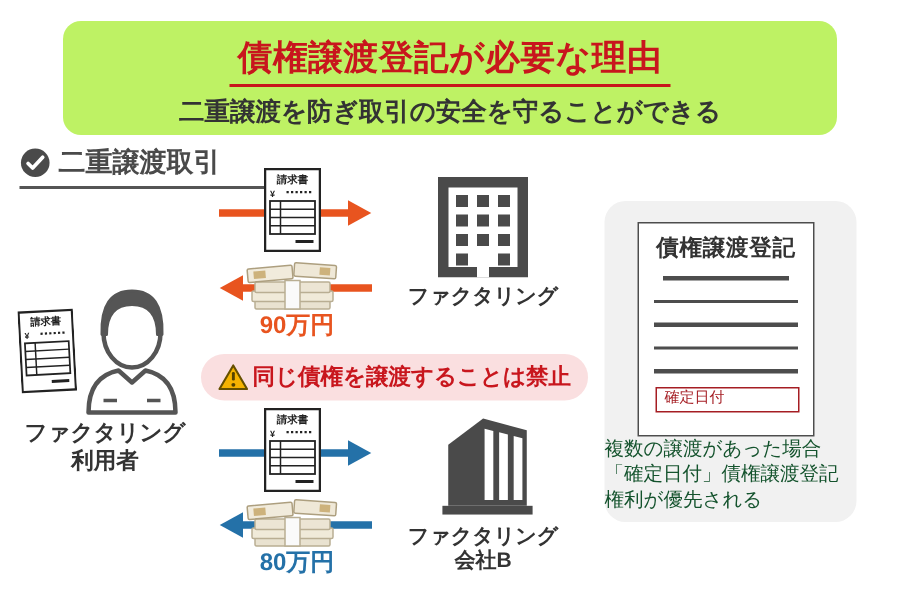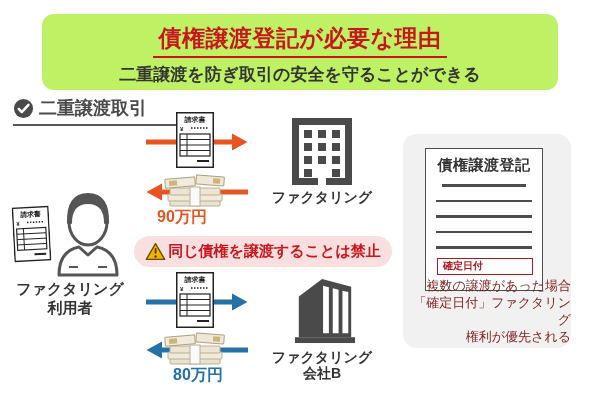--- a/index.html
+++ b/index.html
@@ -25,44 +25,44 @@
   
   .arrow{width:102px;height:18px;z-index:1;}
   #arrow-a-right{left:146px;top:133px;}
   #arrow-a-left{left:146px;top:183px;}
   #arrow-b-right{left:146px;top:293px;}
   #arrow-b-left{left:146px;top:341px;}
   #invoice-a{left:176px;top:112px;width:38px;height:56px;z-index:2;}
   #invoice-b{left:176px;top:272px;width:38px;height:56px;z-index:2;}
   #money-a{left:163px;top:174px;width:64px;height:34px;z-index:2;}
   #money-b{left:163px;top:332px;width:64px;height:34px;z-index:2;}
-  #amount-a{left:140px;top:207px;width:84px;text-align:center;font-size:16px;font-weight:bold;color:#e8541f;}
+  #amount-a{left:156px;top:207px;width:84px;text-align:center;font-size:16px;font-weight:bold;color:#e8541f;}
   #amount-b{left:156px;top:365px;width:84px;text-align:center;font-size:16px;font-weight:bold;color:#2471a8;}
 
   
   #warning{left:134px;top:236px;width:258px;height:31px;background:#fadfe0;border-radius:16px;display:flex;align-items:center;justify-content:center;gap:2px;}
   #warning-text{font-size:15px;font-weight:bold;color:#c8161d;}
 
   
   #company-a-icon{left:292px;top:118px;width:60px;height:67px;}
   #company-a-label{left:262px;top:189px;width:120px;text-align:center;font-size:14px;font-weight:bold;color:#333;line-height:1.15;}
   #company-b-icon{left:293px;top:277px;width:64px;height:70px;}
   #company-b-label{left:262px;top:349px;width:120px;text-align:center;font-size:14px;font-weight:bold;color:#333;line-height:1.15;}
 
   
   #registry-panel{left:403px;top:134px;width:168px;height:214px;background:#f1f1f1;border-radius:14px;}
   #registry-doc{position:absolute;left:22px;top:14px;width:118px;height:143px;background:#fff;border:1.5px solid #4d4d4d;}
   #registry-title{text-align:center;margin-top:7px;font-size:15px;font-weight:bold;color:#333;letter-spacing:.5px;}
   .reg-line{height:2.5px;background:#4d4d4d;margin:0 auto;}
   .reg-line.short{width:84px;margin-top:9px;}
   .reg-line.long{width:96px;margin-top:13px;}
-  #registry-stamp{margin:9px 0 0 11px;width:96px;border:1.5px solid #a51d23;padding:1px 0 2px 5px;color:#a51d23;font-weight:bold;line-height:1.25;}
+  #registry-stamp{margin:9px 0 0 11px;width:96px;border:1.5px solid #a51d23;padding:1px 0 2px 5px;color:#a51d23;font-weight:normal;line-height:1.25;}
   #stamp-line1{font-size:10px;}
   #stamp-line2{font-size:10.5px;}
-  #registry-caption{position:absolute;left:0;top:144px;width:100%;text-align:right;font-size:13px;color:#7f1d1d;line-height:1.3;}
+  #registry-caption{position:absolute;left:0;top:157px;width:100%;text-align:left;font-size:13px;color:#14532d;line-height:1.3;}
 </style>
 </head>
 <body>
 
 <div id="canvas">
 
   <div id="header" class="abs">
     <div id="header-title">債権譲渡登記が必要な理由</div>
     <div id="header-sub">二重譲渡を防ぎ取引の安全を守ることができる</div>
   </div>
@@ -222,18 +222,18 @@
       <div class="reg-line long"></div>
       <div class="reg-line long"></div>
       <div class="reg-line long"></div>
       <div class="reg-line long"></div>
       <div id="registry-stamp">
         <div id="stamp-line1">確定日付</div>
       </div>
     </div>
     <div id="registry-caption">
       <div>複数の譲渡があった場合</div>
-      <div>「確定日付」ファクタリング</div>
+      <div>「確定日付」債権譲渡登記</div>
       <div>権利が優先される</div>
     </div>
   </div>
 
 </div>
 
 </body></html>

